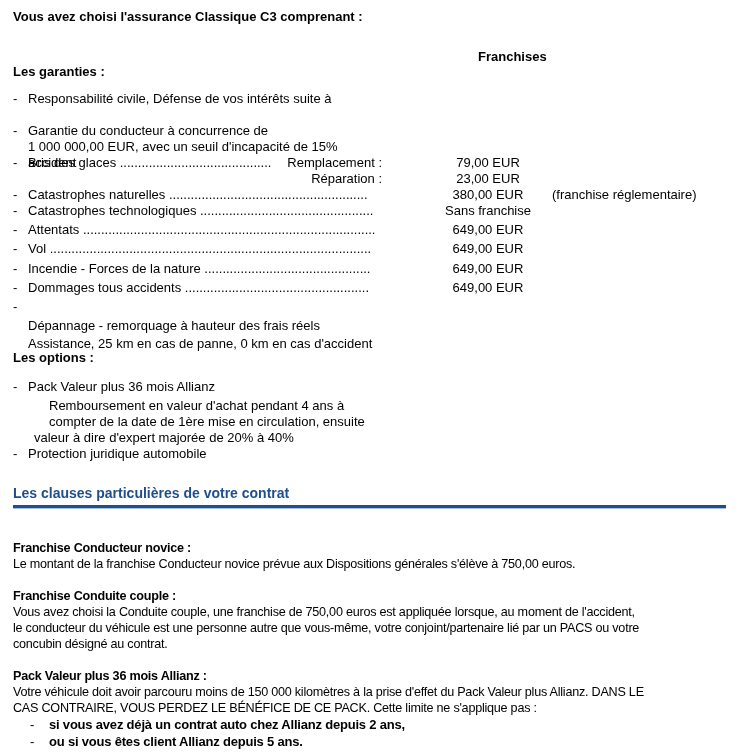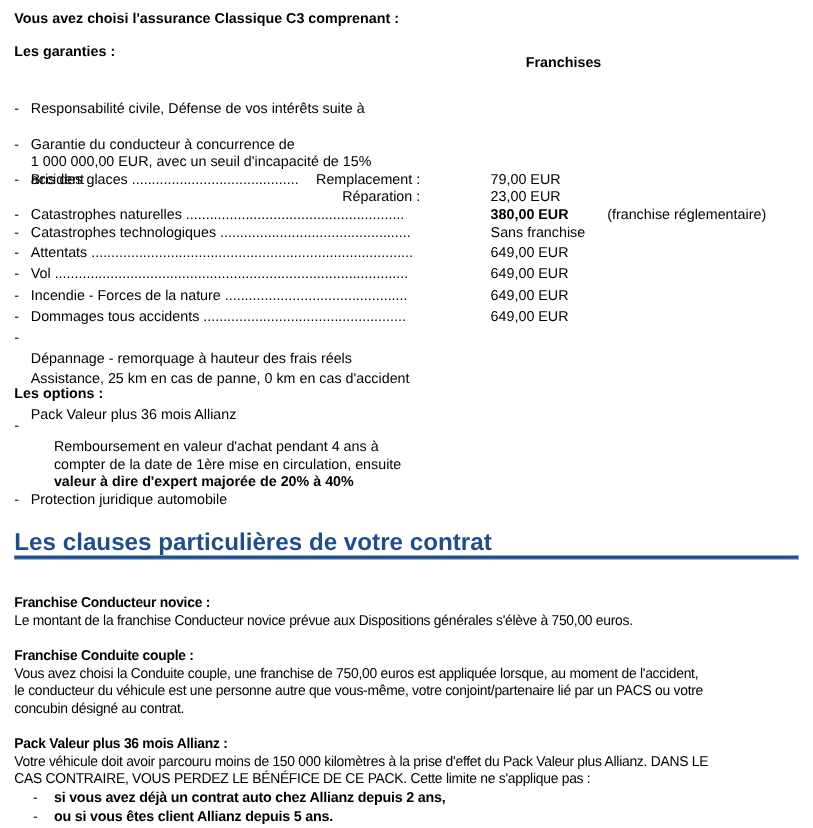--- a/index.html
+++ b/index.html
@@ -2,34 +2,34 @@
 <html><head>
   <meta charset="utf-8">
   <style>
     * { margin: 0; padding: 0; box-sizing: border-box; }
     html, body { width: 739px; height: 753px; background: #ffffff; overflow: hidden; }
     body { font-family: "Liberation Sans", sans-serif; color: #000; font-size: 13px; position: relative; }
     .abs { position: absolute; white-space: nowrap; line-height: 16px; }
     .bold { font-weight: bold; }
     .dash { position: absolute; left: 13px; }
     .item { position: absolute; left: 28px; white-space: nowrap; line-height: 16px; }
-    .val { position: absolute; white-space: nowrap; line-height: 16px; text-align: left; width: 120px; left: 446px; }
+    .val { position: absolute; white-space: nowrap; line-height: 16px; text-align: center; width: 120px; left: 428px; }
     .val-left { position: absolute; white-space: nowrap; line-height: 16px; }
-    .section-title { position: absolute; left: 13px; top: 482px; font-size: 22px; font-weight: bold; color: #1f4e8c; line-height: 22px; }
+    .section-title { position: absolute; left: 13px; top: 482px; font-size: 14px; font-weight: bold; color: #1f4e8c; line-height: 22px; }
     .section-rule { position: absolute; left: 13px; top: 505px; width: 713px; height: 4px; background: #1f4e8c; border-bottom: 1px solid #a9c0e0; }
     .clause { position: absolute; left: 13px; font-family: "Liberation Sans", sans-serif; font-size: 13px; line-height: 16px; letter-spacing: -0.25px; transform: scaleX(0.97); transform-origin: left; }
     .sub-dash { position: absolute; left: 30px; }
     .sub-item { position: absolute; left: 49px; white-space: nowrap; line-height: 16px; font-weight: bold; }
   </style>
 </head>
 <body>
 
 <div class="abs bold" style="left:13px; top:9px;">Vous avez choisi l'assurance Classique C3 comprenant :</div>
 
-<div class="abs bold" style="left:13px; top:39px;">Les garanties :</div>
+<div class="abs bold" style="left:13px; top:64px;">Les garanties :</div>
 <div class="abs bold" style="left:478px; top:49px;">Franchises</div>
 
 <div>
 
   <span class="dash" style="top:91px;">-</span>
   <div class="item" style="top:91px;">Responsabilité civile, Défense de vos intérêts suite à</div>
   <div class="item" style="top:107px;margin-top:48px;">accident</div>
 
   <span class="dash" style="top:123px;">-</span>
   <div class="item" style="top:123px;">Garantie du conducteur à concurrence de</div>
@@ -37,21 +37,21 @@
 
   <span class="dash" style="top:155px;">-</span>
   <div class="item" style="top:155px;">Bris des glaces ..........................................</div>
   <div class="abs" style="left:282px; top:155px; width:100px; text-align:right;">Remplacement :</div>
   <div class="val" style="top:155px;">79,00 EUR</div>
   <div class="abs" style="left:282px; top:171px; width:100px; text-align:right;">Réparation :</div>
   <div class="val" style="top:171px;">23,00 EUR</div>
 
   <span class="dash" style="top:187px;">-</span>
   <div class="item" style="top:187px; width:352px; overflow:hidden;">Catastrophes naturelles .......................................................</div>
-  <div class="val" style="top:187px;font-weight:bold;">380,00 EUR</div>
+  <div class="val" style="top:187px;">380,00 EUR</div>
   <div class="val-left" style="left:552px; top:187px;">(franchise réglementaire)</div>
 
   <span class="dash" style="top:203px;">-</span>
   <div class="item" style="top:203px; width:352px; overflow:hidden;">Catastrophes technologiques ................................................</div>
   <div class="val" style="top:203px;">Sans franchise</div>
 
   <span class="dash" style="top:222px;">-</span>
   <div class="item" style="top:222px; width:352px; overflow:hidden;">Attentats .................................................................................</div>
   <div class="val" style="top:222px;">649,00 EUR</div>
 
@@ -68,24 +68,24 @@
   <div class="val" style="top:280px;">649,00 EUR</div>
 
   <span class="dash" style="top:299px;">-</span>
   <div class="item" style="top:299px;margin-top:37px;">Assistance, 25 km en cas de panne, 0 km en cas d'accident</div>
   <div class="item" style="top:318px;">Dépannage - remorquage à hauteur des frais réels</div>
 </div>
 
 <div class="abs bold" style="left:13px; top:350px;">Les options :</div>
 <div>
   <span class="dash" style="top:379px;">-</span>
-  <div class="item" style="top:369px;">Pack Valeur plus 36 mois Allianz</div>
+  <div class="item" style="top:379px;">Pack Valeur plus 36 mois Allianz</div>
   <div class="abs" style="left:49px; top:398px;">Remboursement en valeur d'achat pendant 4 ans à</div>
   <div class="abs" style="left:49px; top:414px;">compter de la date de 1ère mise en circulation, ensuite</div>
-  <div class="abs" style="left:49px; top:430px;font-weight:bold;">valeur à dire d'expert majorée de 20% à 40%</div>
+  <div class="abs" style="left:34px; top:430px;">valeur à dire d'expert majorée de 20% à 40%</div>
   <span class="dash" style="top:446px;">-</span>
   <div class="item" style="top:446px;">Protection juridique automobile</div>
 </div>
 
 <div class="section-title">Les clauses particulières de votre contrat</div>
 <div class="section-rule"></div>
 
 <div>
   <div class="clause bold" style="top:540px;">Franchise Conducteur novice :</div>
   <div class="clause" style="top:556px; white-space:nowrap;">Le montant de la franchise Conducteur novice prévue aux Dispositions générales s'élève à 750,00 euros.</div>

